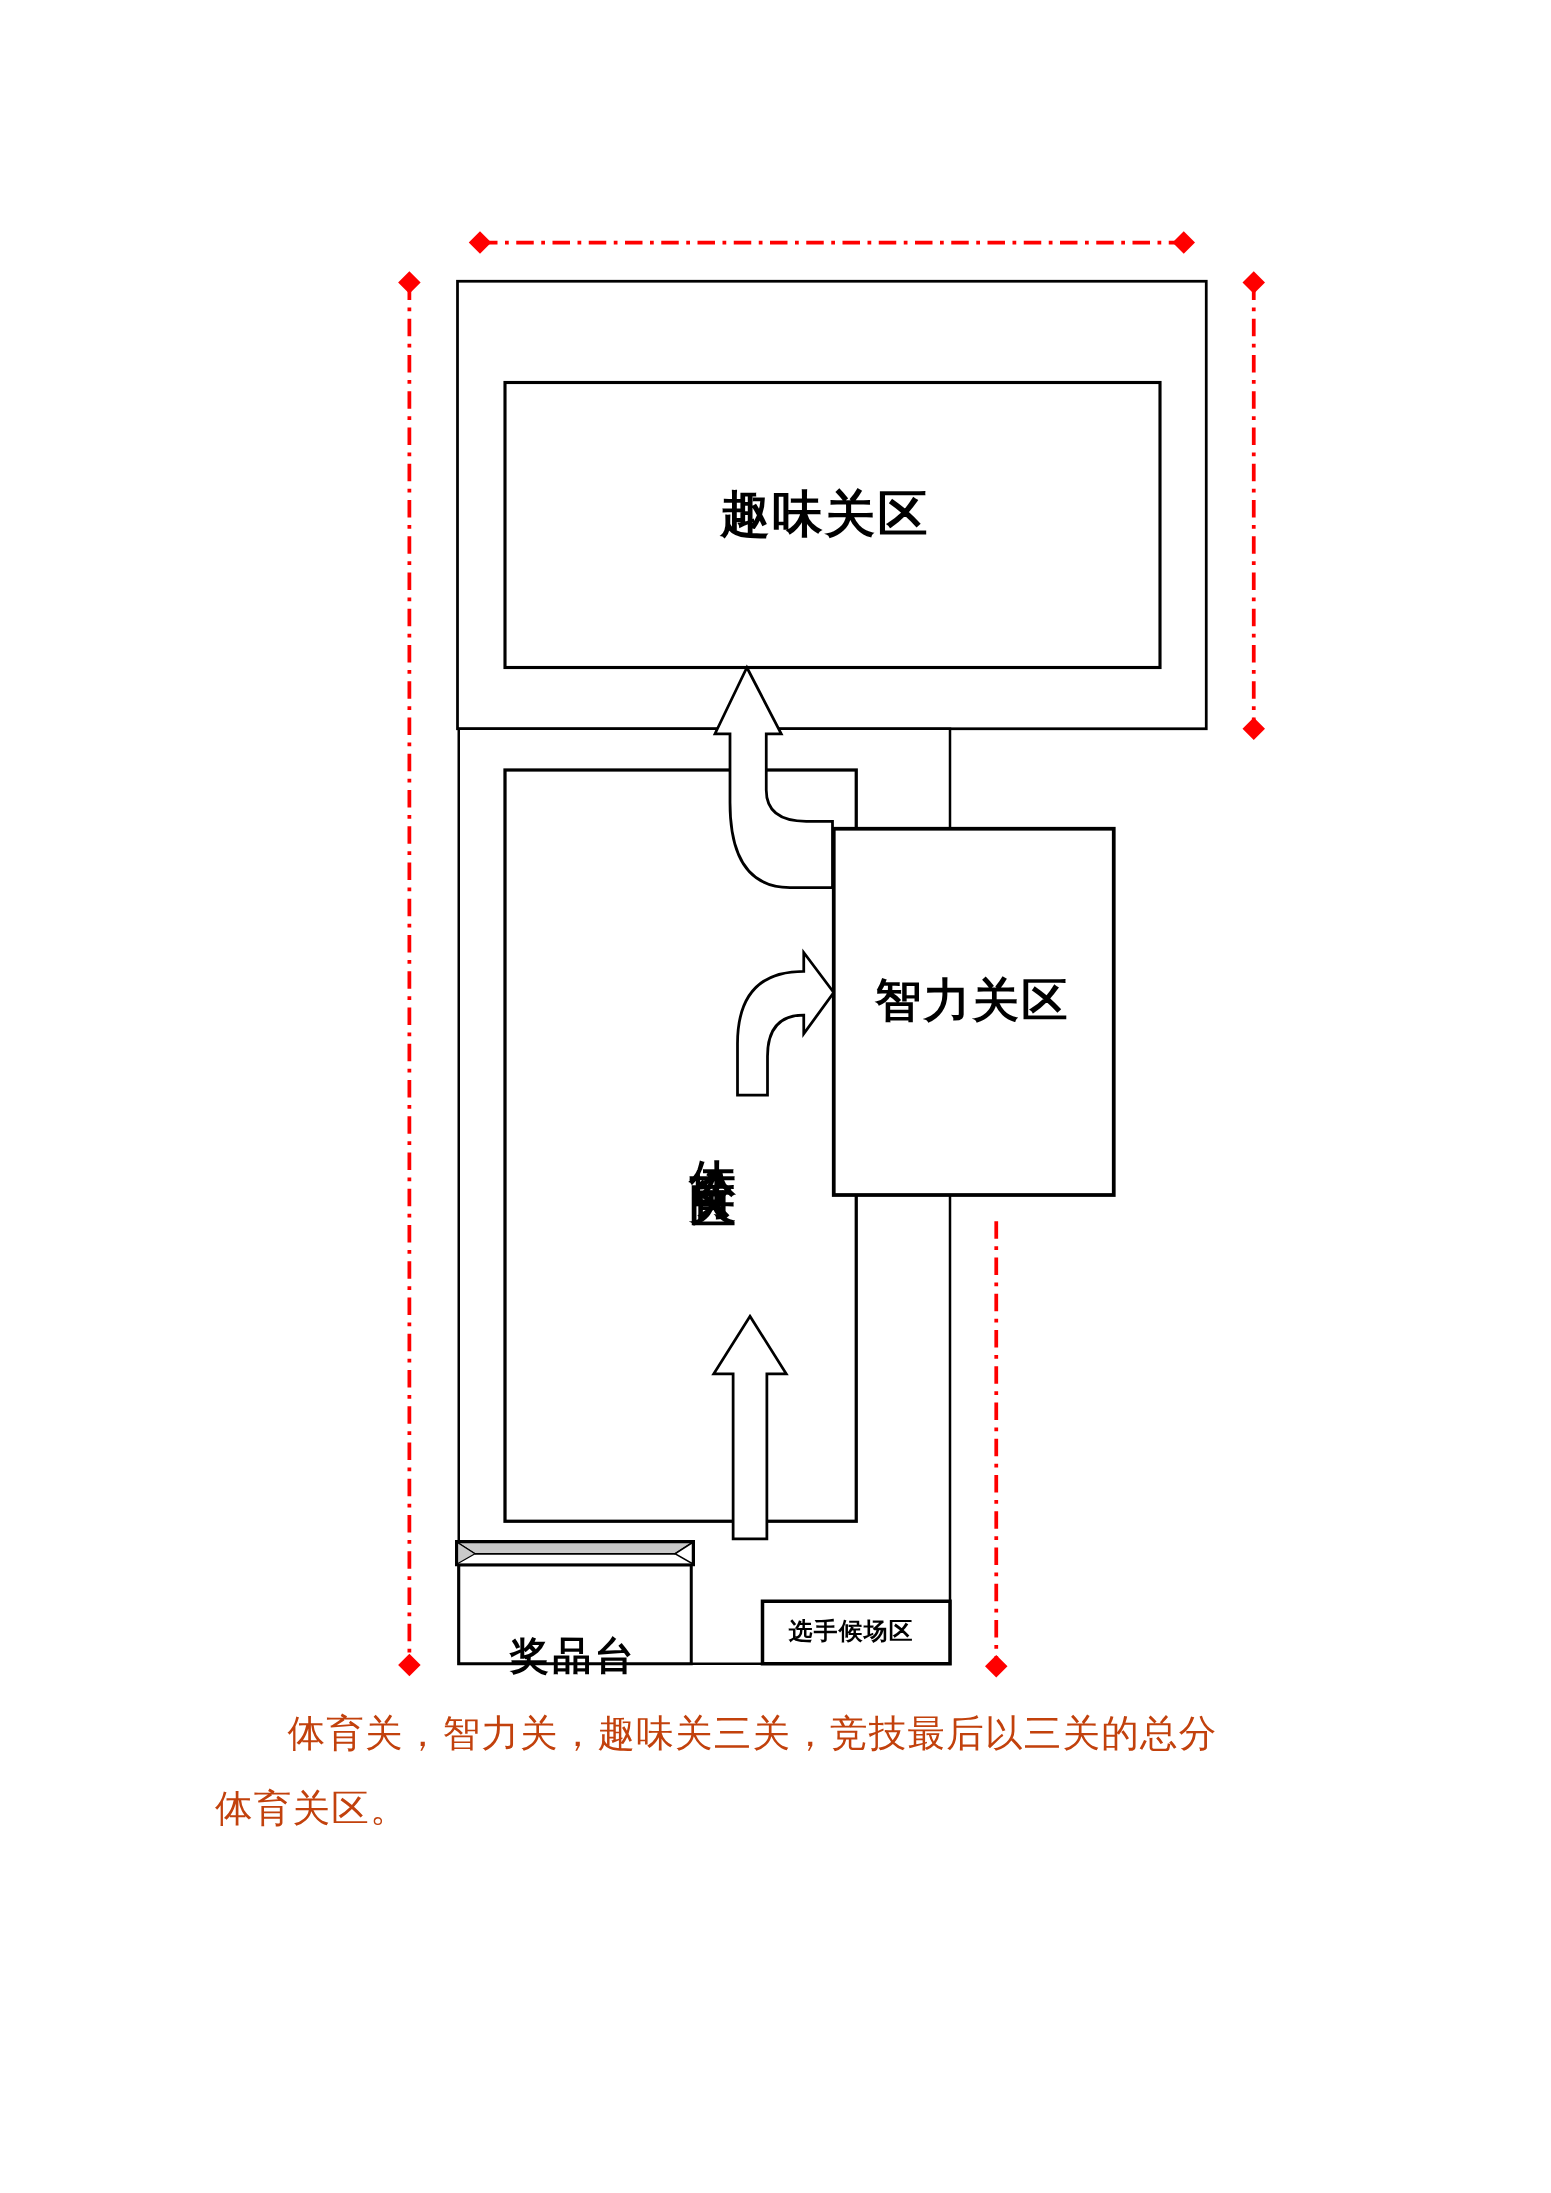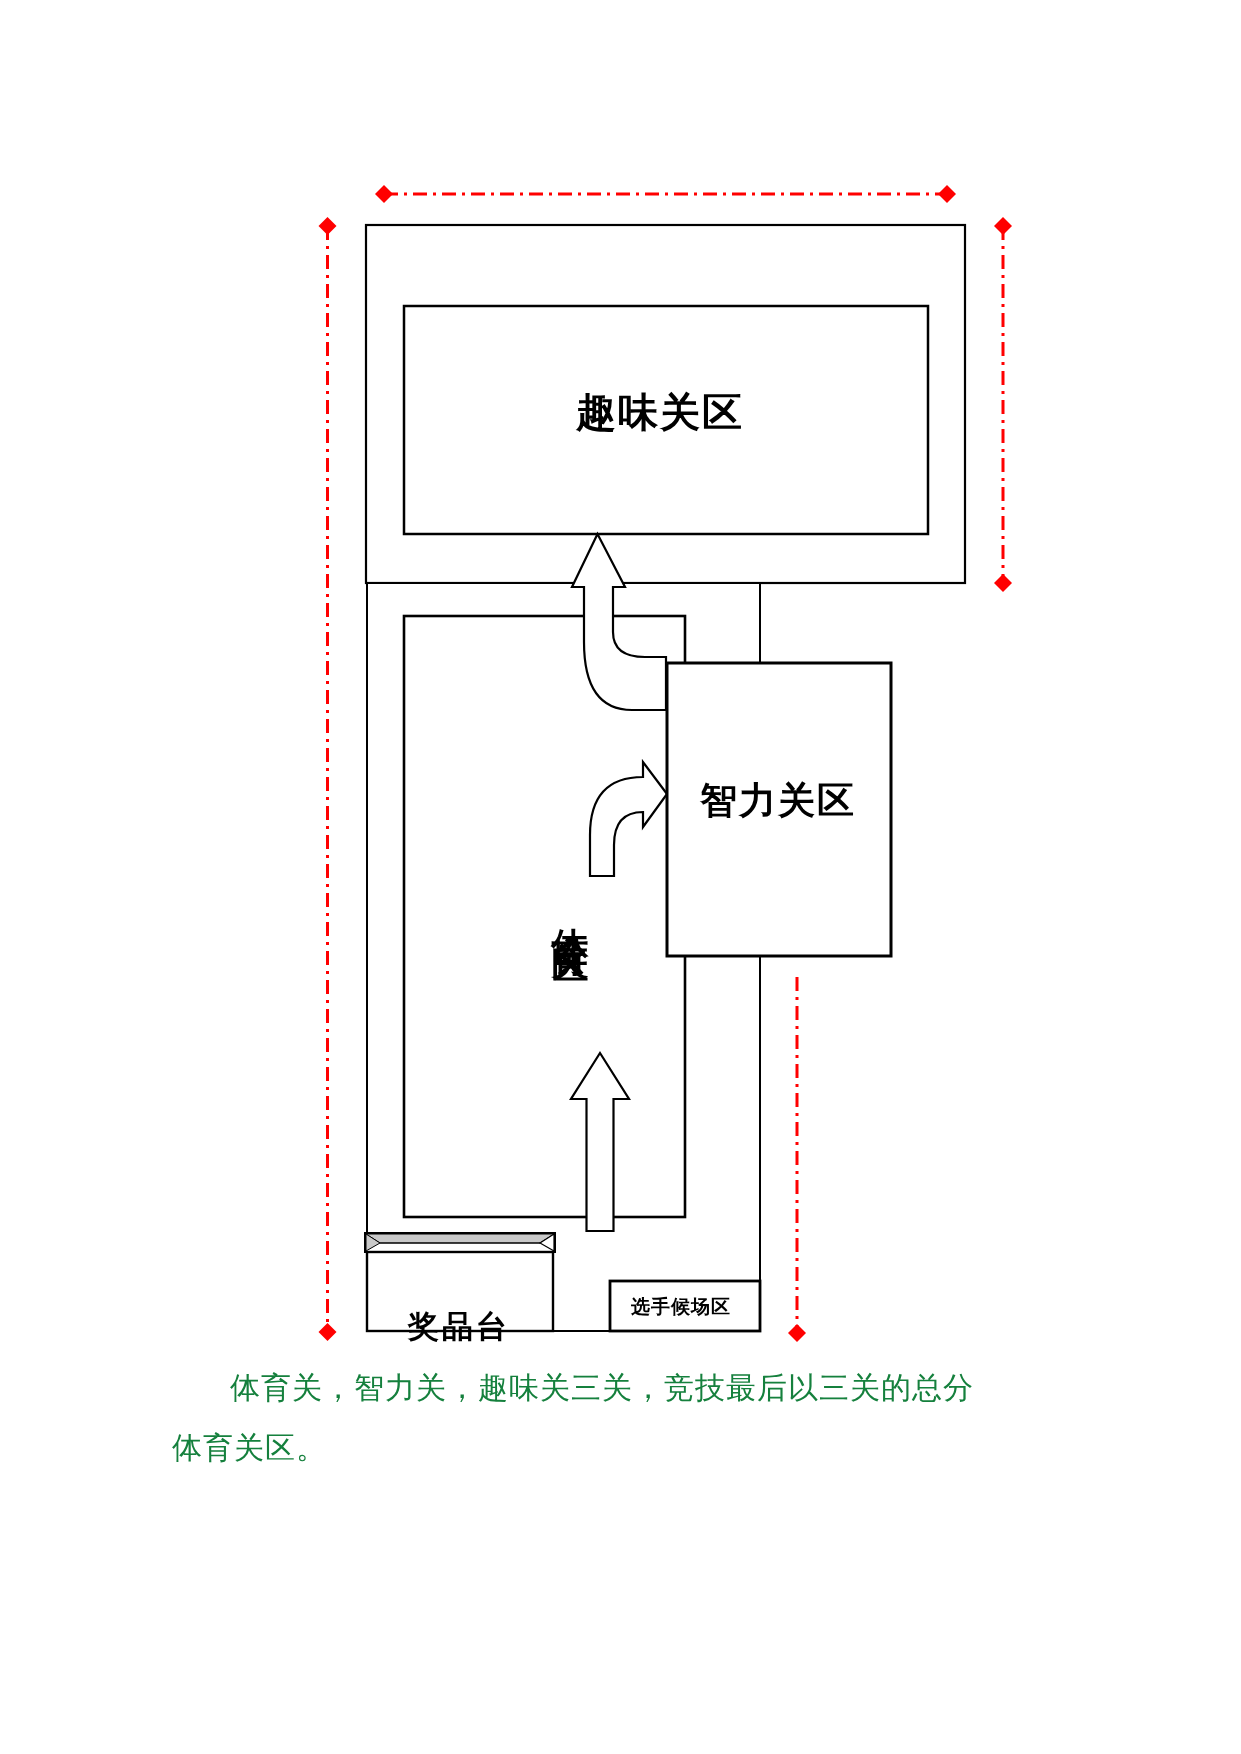--- a/index.html
+++ b/index.html
@@ -22,21 +22,21 @@
   .lbl-fun{left:660px;top:412px;font-size:40px;font-weight:600;letter-spacing:2px;}
   .lbl-intel{left:778px;top:800px;font-size:37px;font-weight:600;letter-spacing:2px;}
   .lbl-sports{
     left:570px;top:912px;font-size:37px;font-weight:600;
     writing-mode:vertical-rl;text-orientation:upright;letter-spacing:7px;
   }
   .lbl-prize{left:459px;top:1292px;font-size:31px;font-weight:600;letter-spacing:3px;margin-top:34px;}
   .lbl-wait{left:681px;top:1306px;font-size:19px;font-weight:600;letter-spacing:1px;}
   .para-line{
     position:absolute;
-    color:#15803d;
+    color:#c2410c;
     font-size:30px;
     letter-spacing:1px;
     line-height:1;
     white-space:nowrap;
     font-family:"DejaVu Serif","Liberation Serif",serif;
   }
   .para-1{left:230px;top:1373px;}
   .para-2{left:172px;top:1433px;}
 
   

